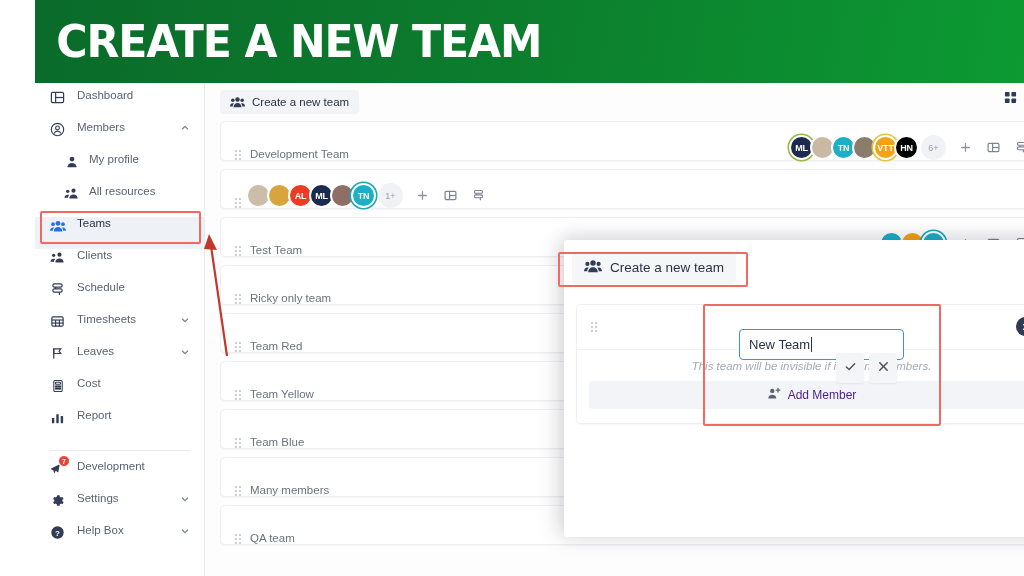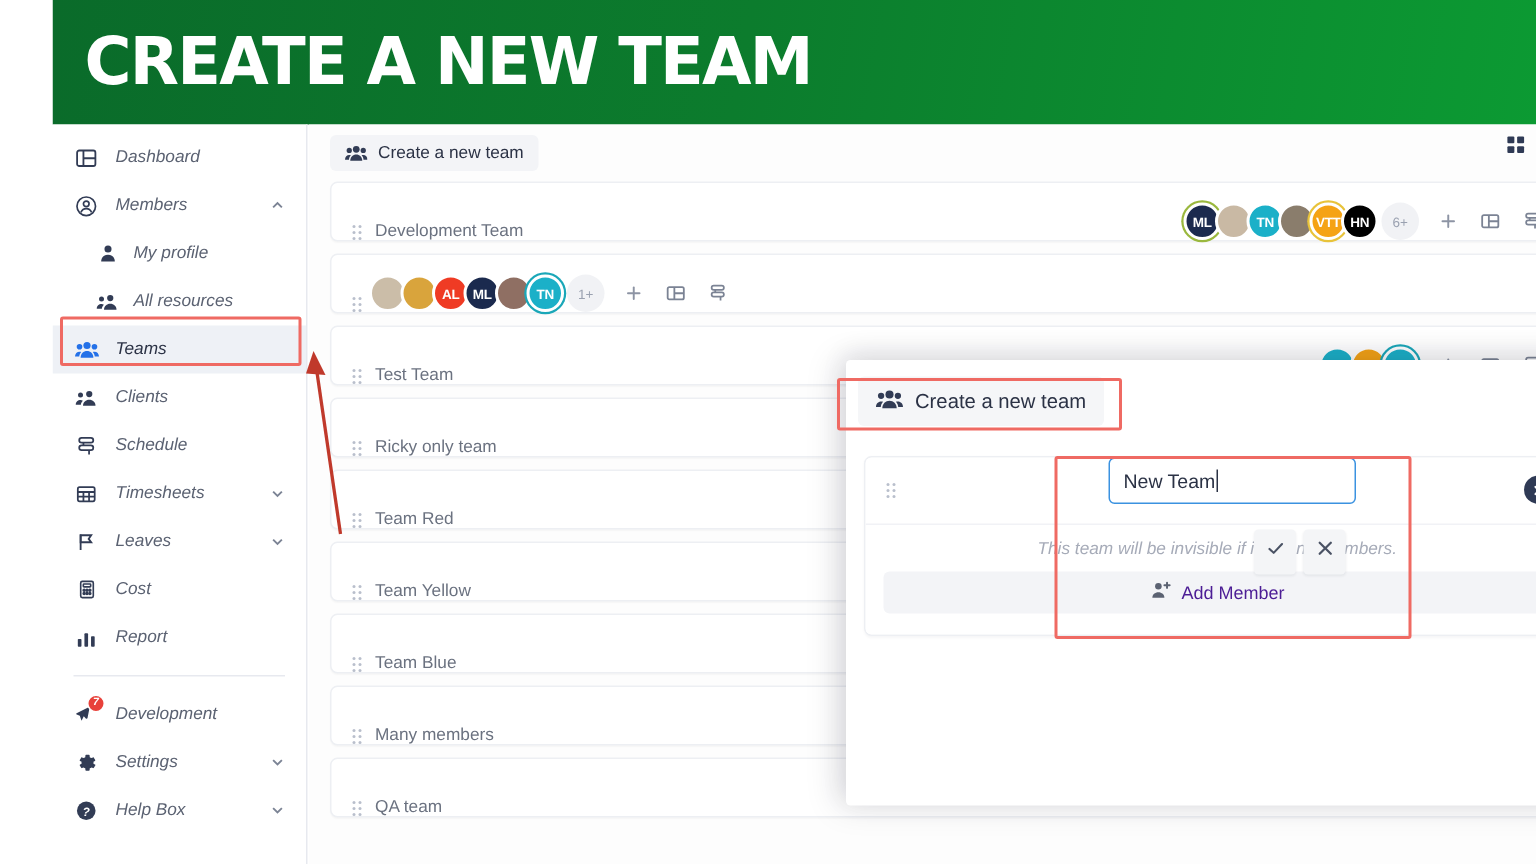--- a/index.html
+++ b/index.html
@@ -31,27 +31,26 @@
 
   
   .sidebar {
     position: absolute; left: 0; top: 83px; width: 170px; height: 493px;
     background: #ffffff;
     border-right: 1px solid #e7e9ef;
     padding-top: 6px;
   }
   .nav-item {
     position: relative;
-    display: flex; align-items: center;
+    display: flex; align-items: flex-start;
     height: 32px;
     padding-left: 14px;
     color: #5b6272;
     font-size: 11.5px;
     cursor: pointer;
-    font-style: italic;
   }
   .nav-item.sub { padding-left: 28px; }
   .nav-item.active { background: #eef1f6; color: #2b3245; }
   .nav-ico {
     width: 17px; height: 17px; margin-right: 11px;
     display: flex; align-items: center; justify-content: center;
     flex: 0 0 17px; color: #323c55;
   }
   .nav-ico svg { display: block; }
   .nav-item.sub .nav-ico { margin-right: 9px; }
@@ -184,21 +183,21 @@
     overflow: hidden;
   }
   .modal-card-top {
     height: 45px; position: relative;
     display: flex; align-items: center;
     background: #ffffff;
     border-bottom: 1px solid #f1f2f6;
   }
   .modal-card-body { padding: 10px 12px 14px 12px; background: #fff; }
   .name-input {
-    position: absolute; left: 162px; top: 0;
+    position: absolute; left: 162px; top: 24px;
     width: 165px; height: 31px;
     border: 1.6px solid #3b92e0;
     border-radius: 4px;
     background: #ffffff;
     display: flex; align-items: center;
     padding: 0 9px;
     font-size: 13px; color: #2b3245;
   }
   .caret {
     width: 1px; height: 15px; background: #2b3245;

